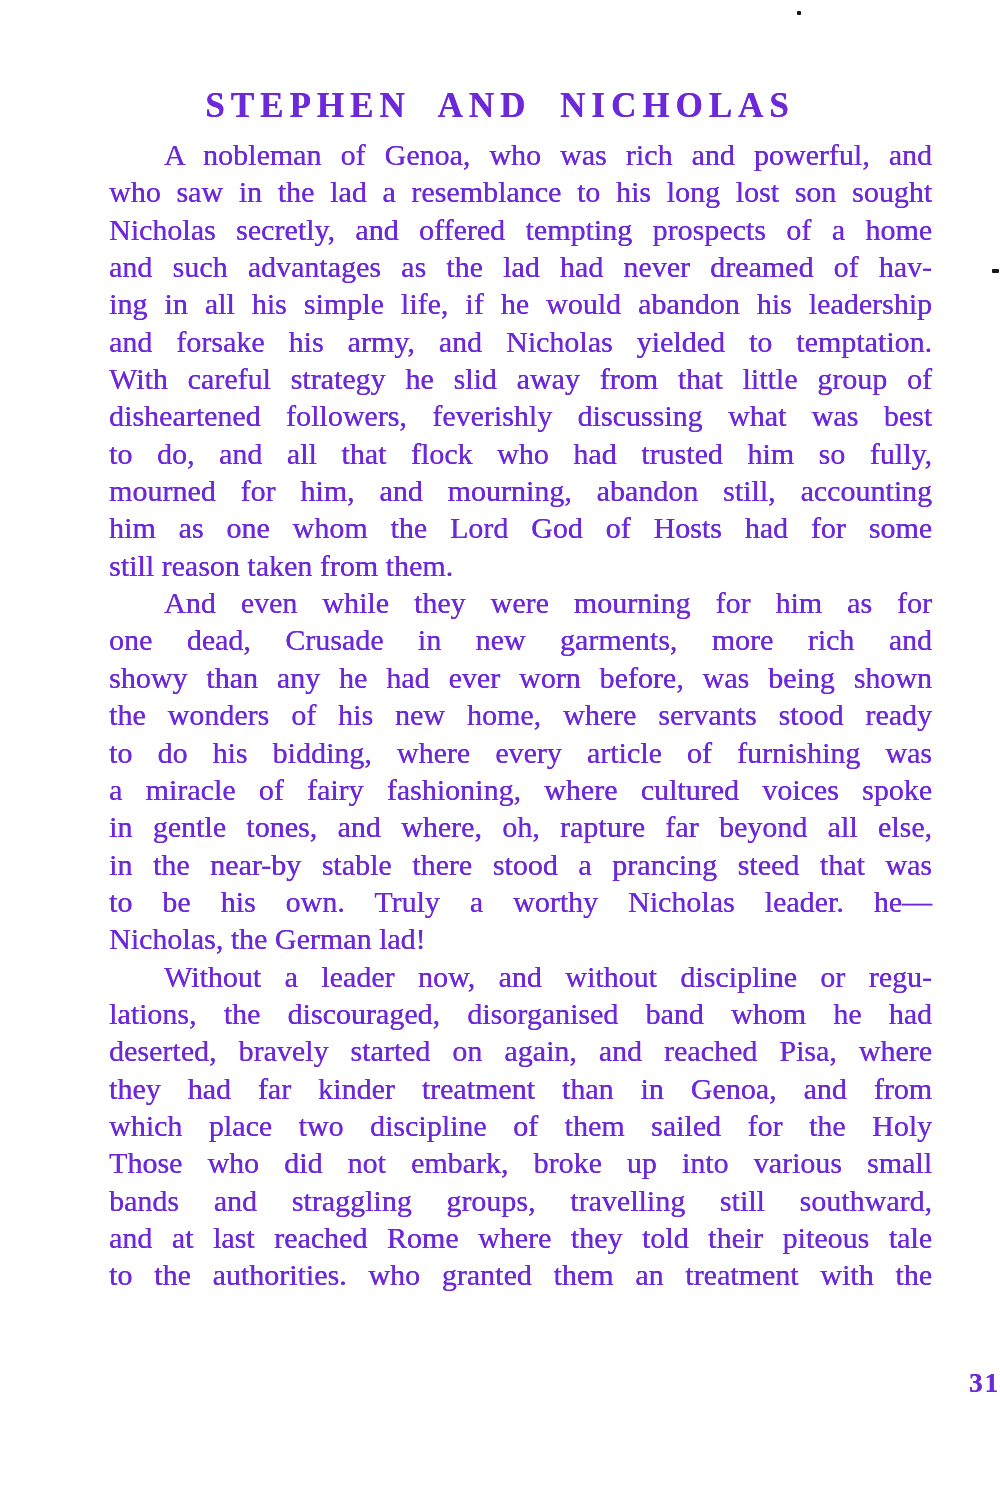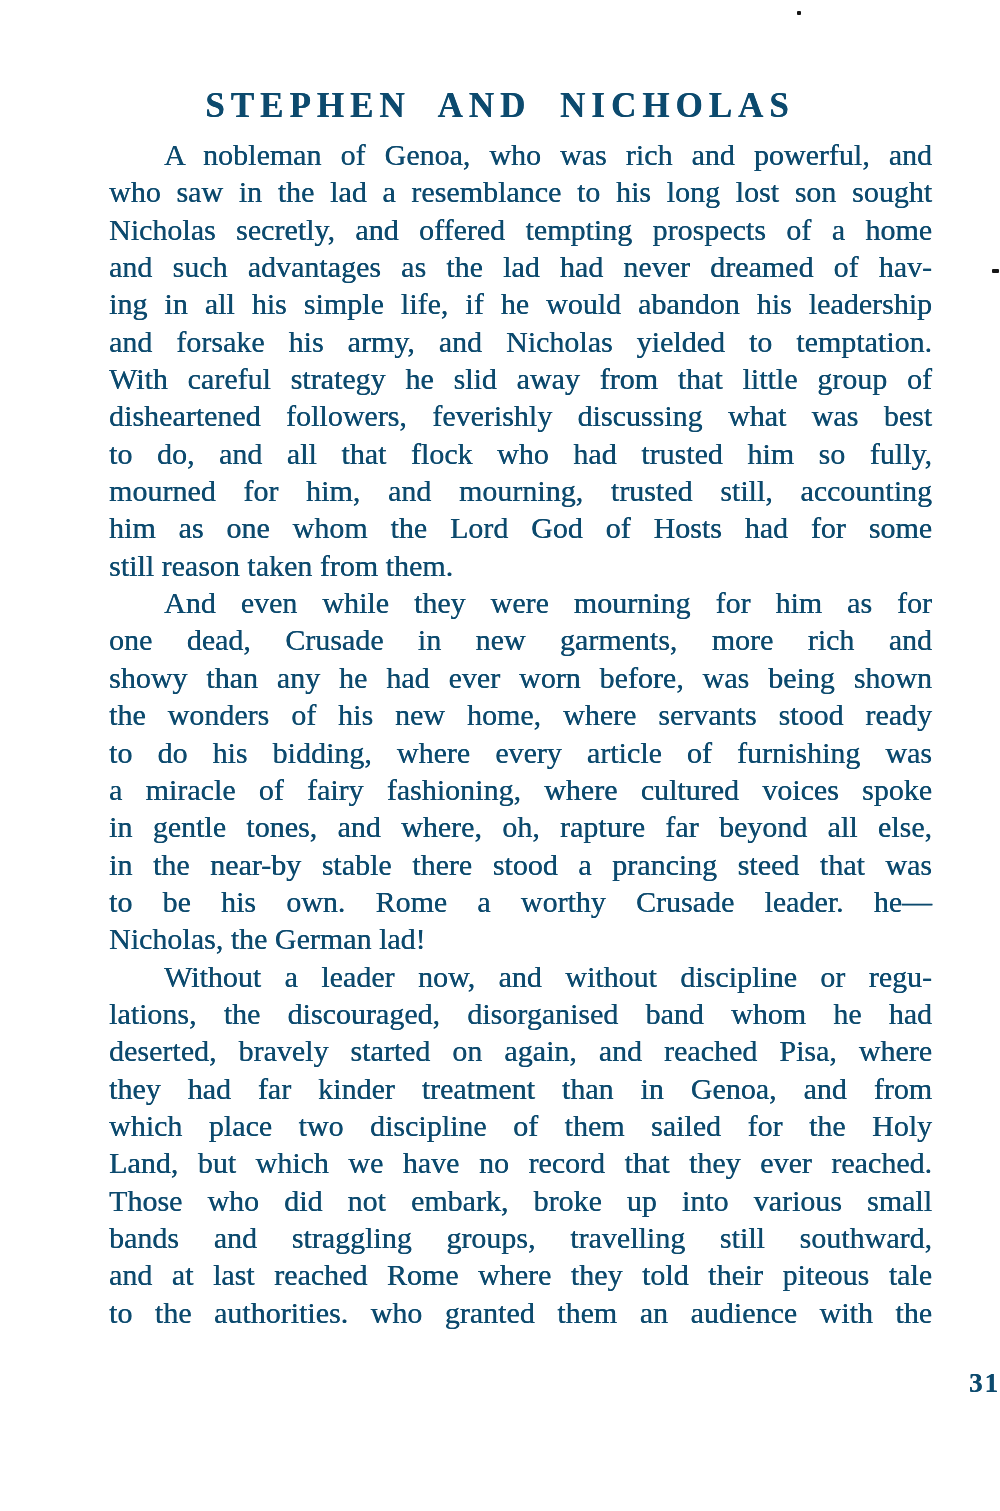--- a/index.html
+++ b/index.html
@@ -6,21 +6,21 @@
     margin: 0;
     padding: 0;
     background: #e9e9e9;
   }
   .page {
     position: relative;
     width: 1000px;
     height: 1511px;
     margin: 0 auto;
     background: #ffffff;
-    color: #0c4a6e;
+    color: #6d28d9;
     font-family: "Liberation Serif", "DejaVu Serif", serif;
     overflow: hidden;
   }
   .title {
     position: absolute;
     top: 62px;
     left: 0;
     width: 100%;
     text-align: center;
     font-size: 35px;
@@ -83,39 +83,38 @@
   <div class="body-text">
       <div class="line indent">A nobleman of Genoa, who was rich and powerful, and</div>
       <div class="line">who saw in the lad a resemblance to his long lost son sought</div>
       <div class="line">Nicholas secretly, and offered tempting prospects of a home</div>
       <div class="line">and such advantages as the lad had never dreamed of hav-</div>
       <div class="line">ing in all his simple life, if he would abandon his leadership</div>
       <div class="line">and forsake his army, and Nicholas yielded to temptation.</div>
       <div class="line">With careful strategy he slid away from that little group of</div>
       <div class="line">disheartened followers, feverishly discussing what was best</div>
       <div class="line">to do, and all that flock who had trusted him so fully,</div>
-      <div class="line">mourned for him, and mourning, trusted still, accounting</div>
+      <div class="line">mourned for him, and mourning, abandon still, accounting</div>
       <div class="line">him as one whom the Lord God of Hosts had for some</div>
       <div class="line para-end">still reason taken from them.</div>
       <div class="line indent">And even while they were mourning for him as for</div>
       <div class="line">one dead, Crusade in new garments, more rich and</div>
       <div class="line">showy than any he had ever worn before, was being shown</div>
       <div class="line">the wonders of his new home, where servants stood ready</div>
       <div class="line">to do his bidding, where every article of furnishing was</div>
       <div class="line">a miracle of fairy fashioning, where cultured voices spoke</div>
       <div class="line">in gentle tones, and where, oh, rapture far beyond all else,</div>
       <div class="line">in the near-by stable there stood a prancing steed that was</div>
-      <div class="line">to be his own. Rome a worthy Crusade leader. he—</div>
+      <div class="line">to be his own. Truly a worthy Nicholas leader. he—</div>
       <div class="line para-end">Nicholas, the German lad!</div>
       <div class="line indent">Without a leader now, and without discipline or regu-</div>
       <div class="line">lations, the discouraged, disorganised band whom he had</div>
       <div class="line">deserted, bravely started on again, and reached Pisa, where</div>
       <div class="line">they had far kinder treatment than in Genoa, and from</div>
       <div class="line">which place two discipline of them sailed for the Holy</div>
-      <div class="line">Land, but which we have no record that they ever reached.</div>
       <div class="line">Those who did not embark, broke up into various small</div>
       <div class="line">bands and straggling groups, travelling still southward,</div>
       <div class="line">and at last reached Rome where they told their piteous tale</div>
-      <div class="line">to the authorities. who granted them an audience with the</div>
+      <div class="line">to the authorities. who granted them an treatment with the</div>
     </div>
 
   <div class="page-number">31</div>
 </div>
 
 </body></html>

